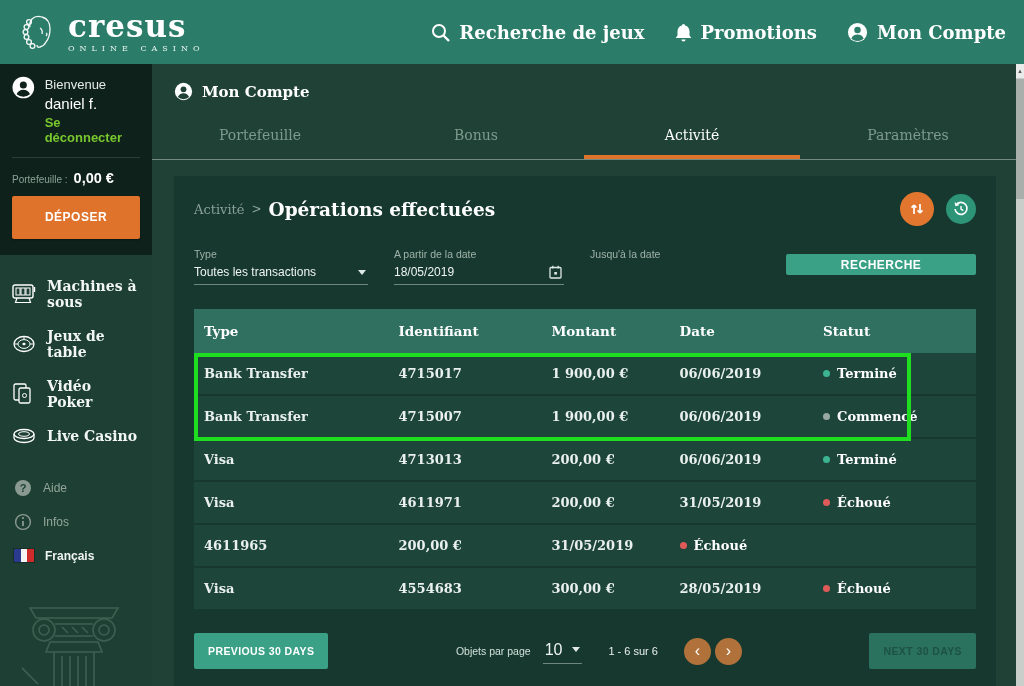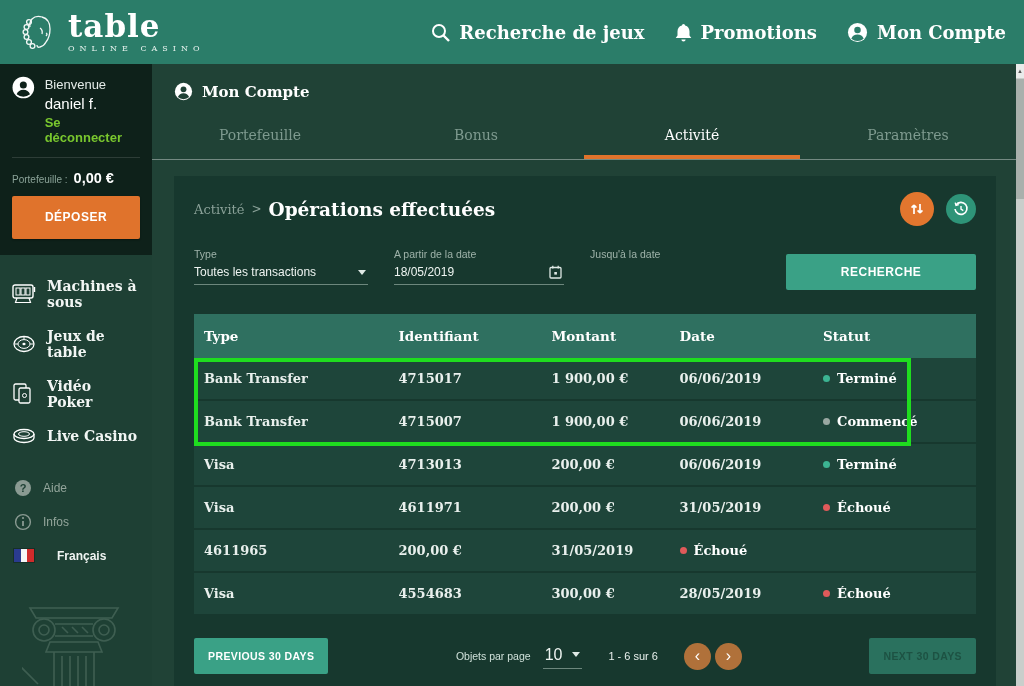--- a/index.html
+++ b/index.html
@@ -33,21 +33,21 @@
   .deposit-btn { margin-top:10px; width:100%; height:43px; background:#e0732c; border:none;
     color:#fff; font-size:12px; font-weight:bold; letter-spacing:.5px; border-radius:2px;
     cursor:pointer; font-family:"Liberation Sans",sans-serif; box-shadow:0 1px 2px rgba(0,0,0,.35); }
   .menu { padding:14px 0 0 0; }
   .menu-item { display:flex; align-items:center; gap:11px; padding:9px 12px; cursor:pointer;
     color:#f2f6f4; font-size:14px; font-weight:bold; }
   .menu-item svg { flex:0 0 auto; }
   .secondary { padding:18px 0 0 0; }
   .sec-item { display:flex; align-items:center; gap:11px; padding:8px 14px; cursor:pointer;
     color:#93a59b; font-size:12px; }
-  .lang-item { display:flex; align-items:center; gap:23px; padding:10px 14px; cursor:pointer;
+  .lang-item { display:flex; align-items:center; gap:11px; padding:10px 14px; cursor:pointer;
     color:#f0f4f2; font-size:12px; font-weight:bold; }
   .flag { width:20px; height:13px; display:flex; box-shadow:0 0 0 1px rgba(0,0,0,.25); }
   .flag div { flex:1; }
   .pillar { position:absolute; bottom:0; left:22px; opacity:.5; }
 
   
   .main { position:absolute; left:152px; top:64px; right:8px; bottom:0;
     background:#204236; display:flex; flex-direction:column; }
   .account-header { display:flex; align-items:center; gap:9px; padding:18px 0 0 22px;
     color:#fff; font-size:15px; font-weight:bold; }
@@ -71,21 +71,21 @@
   .filters { display:flex; align-items:flex-start; gap:26px; margin-top:22px; }
   .field { display:flex; flex-direction:column; }
   .field-label { color:#9fb3aa; font-size:10.5px; }
   .field-value { display:flex; align-items:center; color:#eef4f1; font-size:12px;
     padding:5px 2px 5px 0; border-bottom:1px solid rgba(180,200,192,.55); cursor:pointer; }
   .field.type  { width:176px; }
   .field.date  { width:172px; }
   .caret { margin-left:auto; width:0; height:0; border-left:4px solid transparent;
     border-right:4px solid transparent; border-top:5px solid #dfe9e5; }
   .cal { margin-left:auto; }
-  .search-btn { margin-left:auto; width:192px; height:36px; background:#3aa186; border:none;
+  .search-btn { margin-left:auto; width:192px; height:21px; background:#3aa186; border:none;
     color:#fff; font-size:12px; font-weight:bold; letter-spacing:.5px; border-radius:2px;
     cursor:pointer; font-family:"Liberation Sans",sans-serif; margin-top:6px; }
 
   .table { position:relative; margin-top:24px; }
   .thead, .trow { display:grid; grid-template-columns:25.2% 19.8% 16.6% 18.6% 19.8%;
     align-items:center; padding-left:10px; }
   .thead { background:#2f7060; height:44px; color:#fff; font-size:13.5px; font-weight:bold; }
   .trow { background:#1e453a; height:41px; margin-bottom:2px; color:#e9f0ed; font-size:13px;
     font-weight:600; }
   .status-cell { display:flex; align-items:center; gap:7px; color:#fff; }
@@ -125,21 +125,21 @@
         <circle cx="11" cy="13" r="2.4"></circle>
           <circle cx="8.5" cy="18" r="2.4"></circle>
         <circle cx="7.5" cy="23" r="2.4"></circle>
           <circle cx="8.5" cy="28" r="2.4"></circle>
         <circle cx="11" cy="33" r="2.4"></circle>
           <circle cx="14.5" cy="37" r="2.4"></circle>
         <path d="M28 24 q2 1 0 3 M22 19 q3 2 2 6"></path>
       </g>
     </svg>
     <div class="logo-text serif">
-      <div class="logo-title">table</div>
+      <div class="logo-title">cresus</div>
       <div class="logo-sub">ONLINE CASINO</div>
     </div>
   </div>
   <div class="hnav">
     <div class="hnav-item serif">
       <svg width="19" height="19" viewBox="0 0 19 19">
         <circle cx="8" cy="8" r="6" fill="none" stroke="#fff" stroke-width="2"></circle>
         <line x1="12.5" y1="12.5" x2="18" y2="18" stroke="#fff" stroke-width="2.4"></line>
       </svg>
       <span>Recherche de jeux</span>

